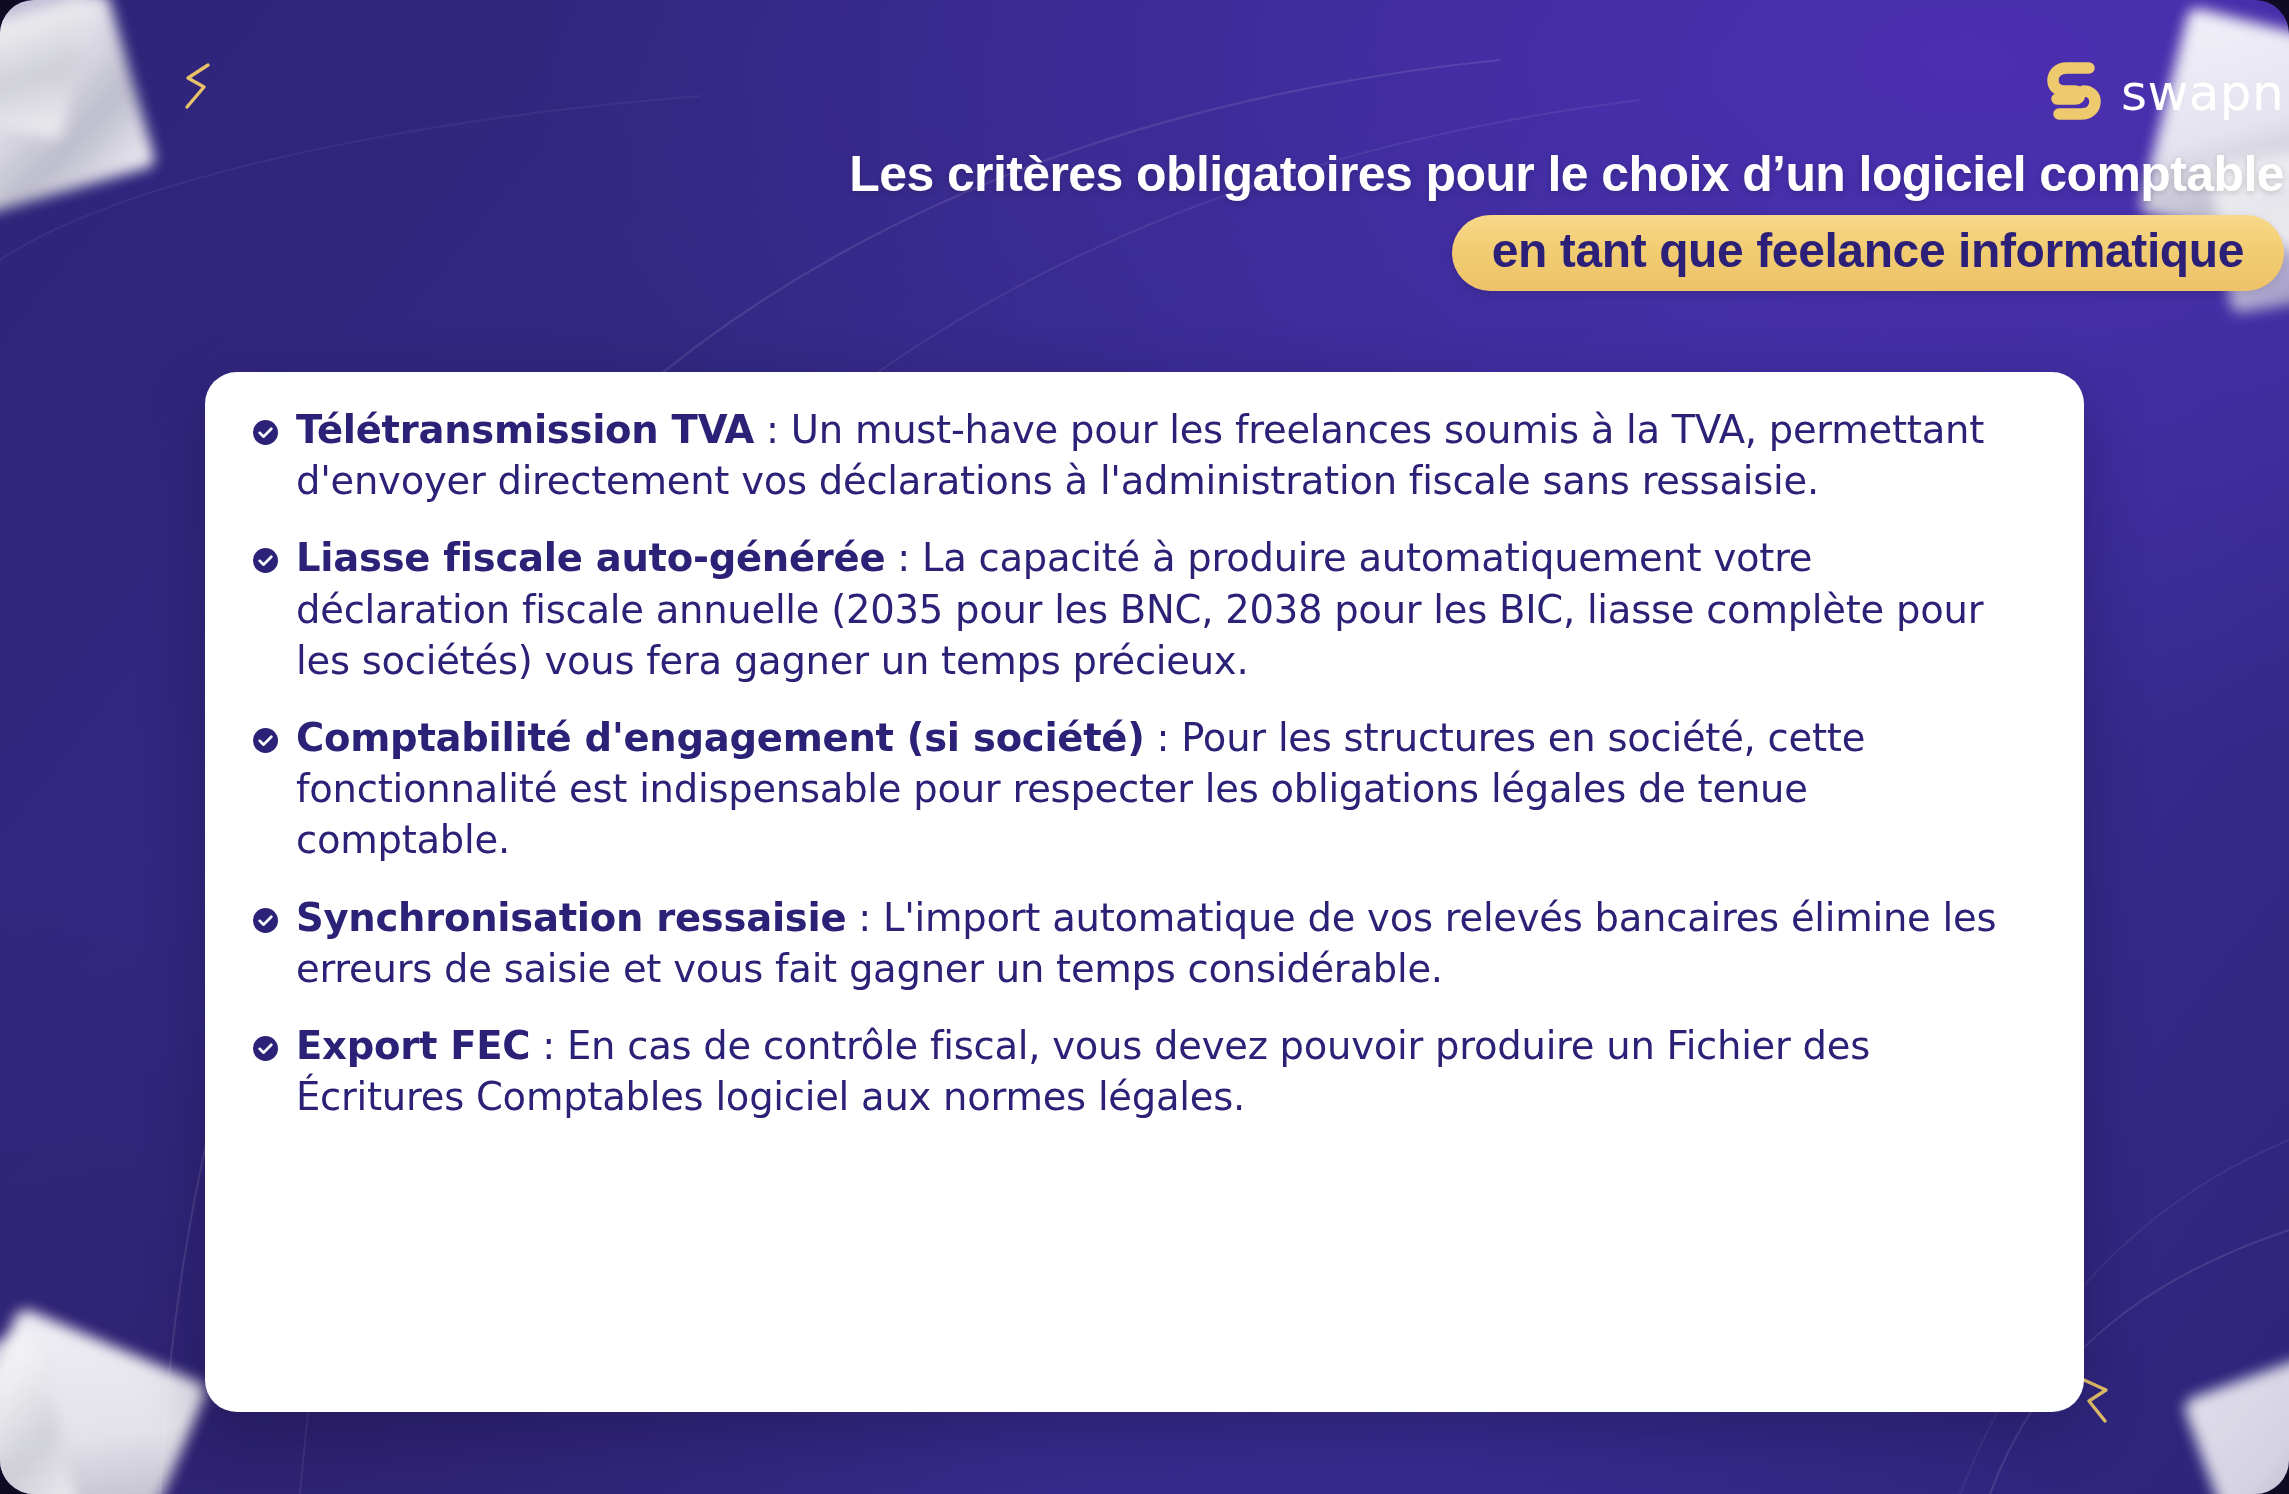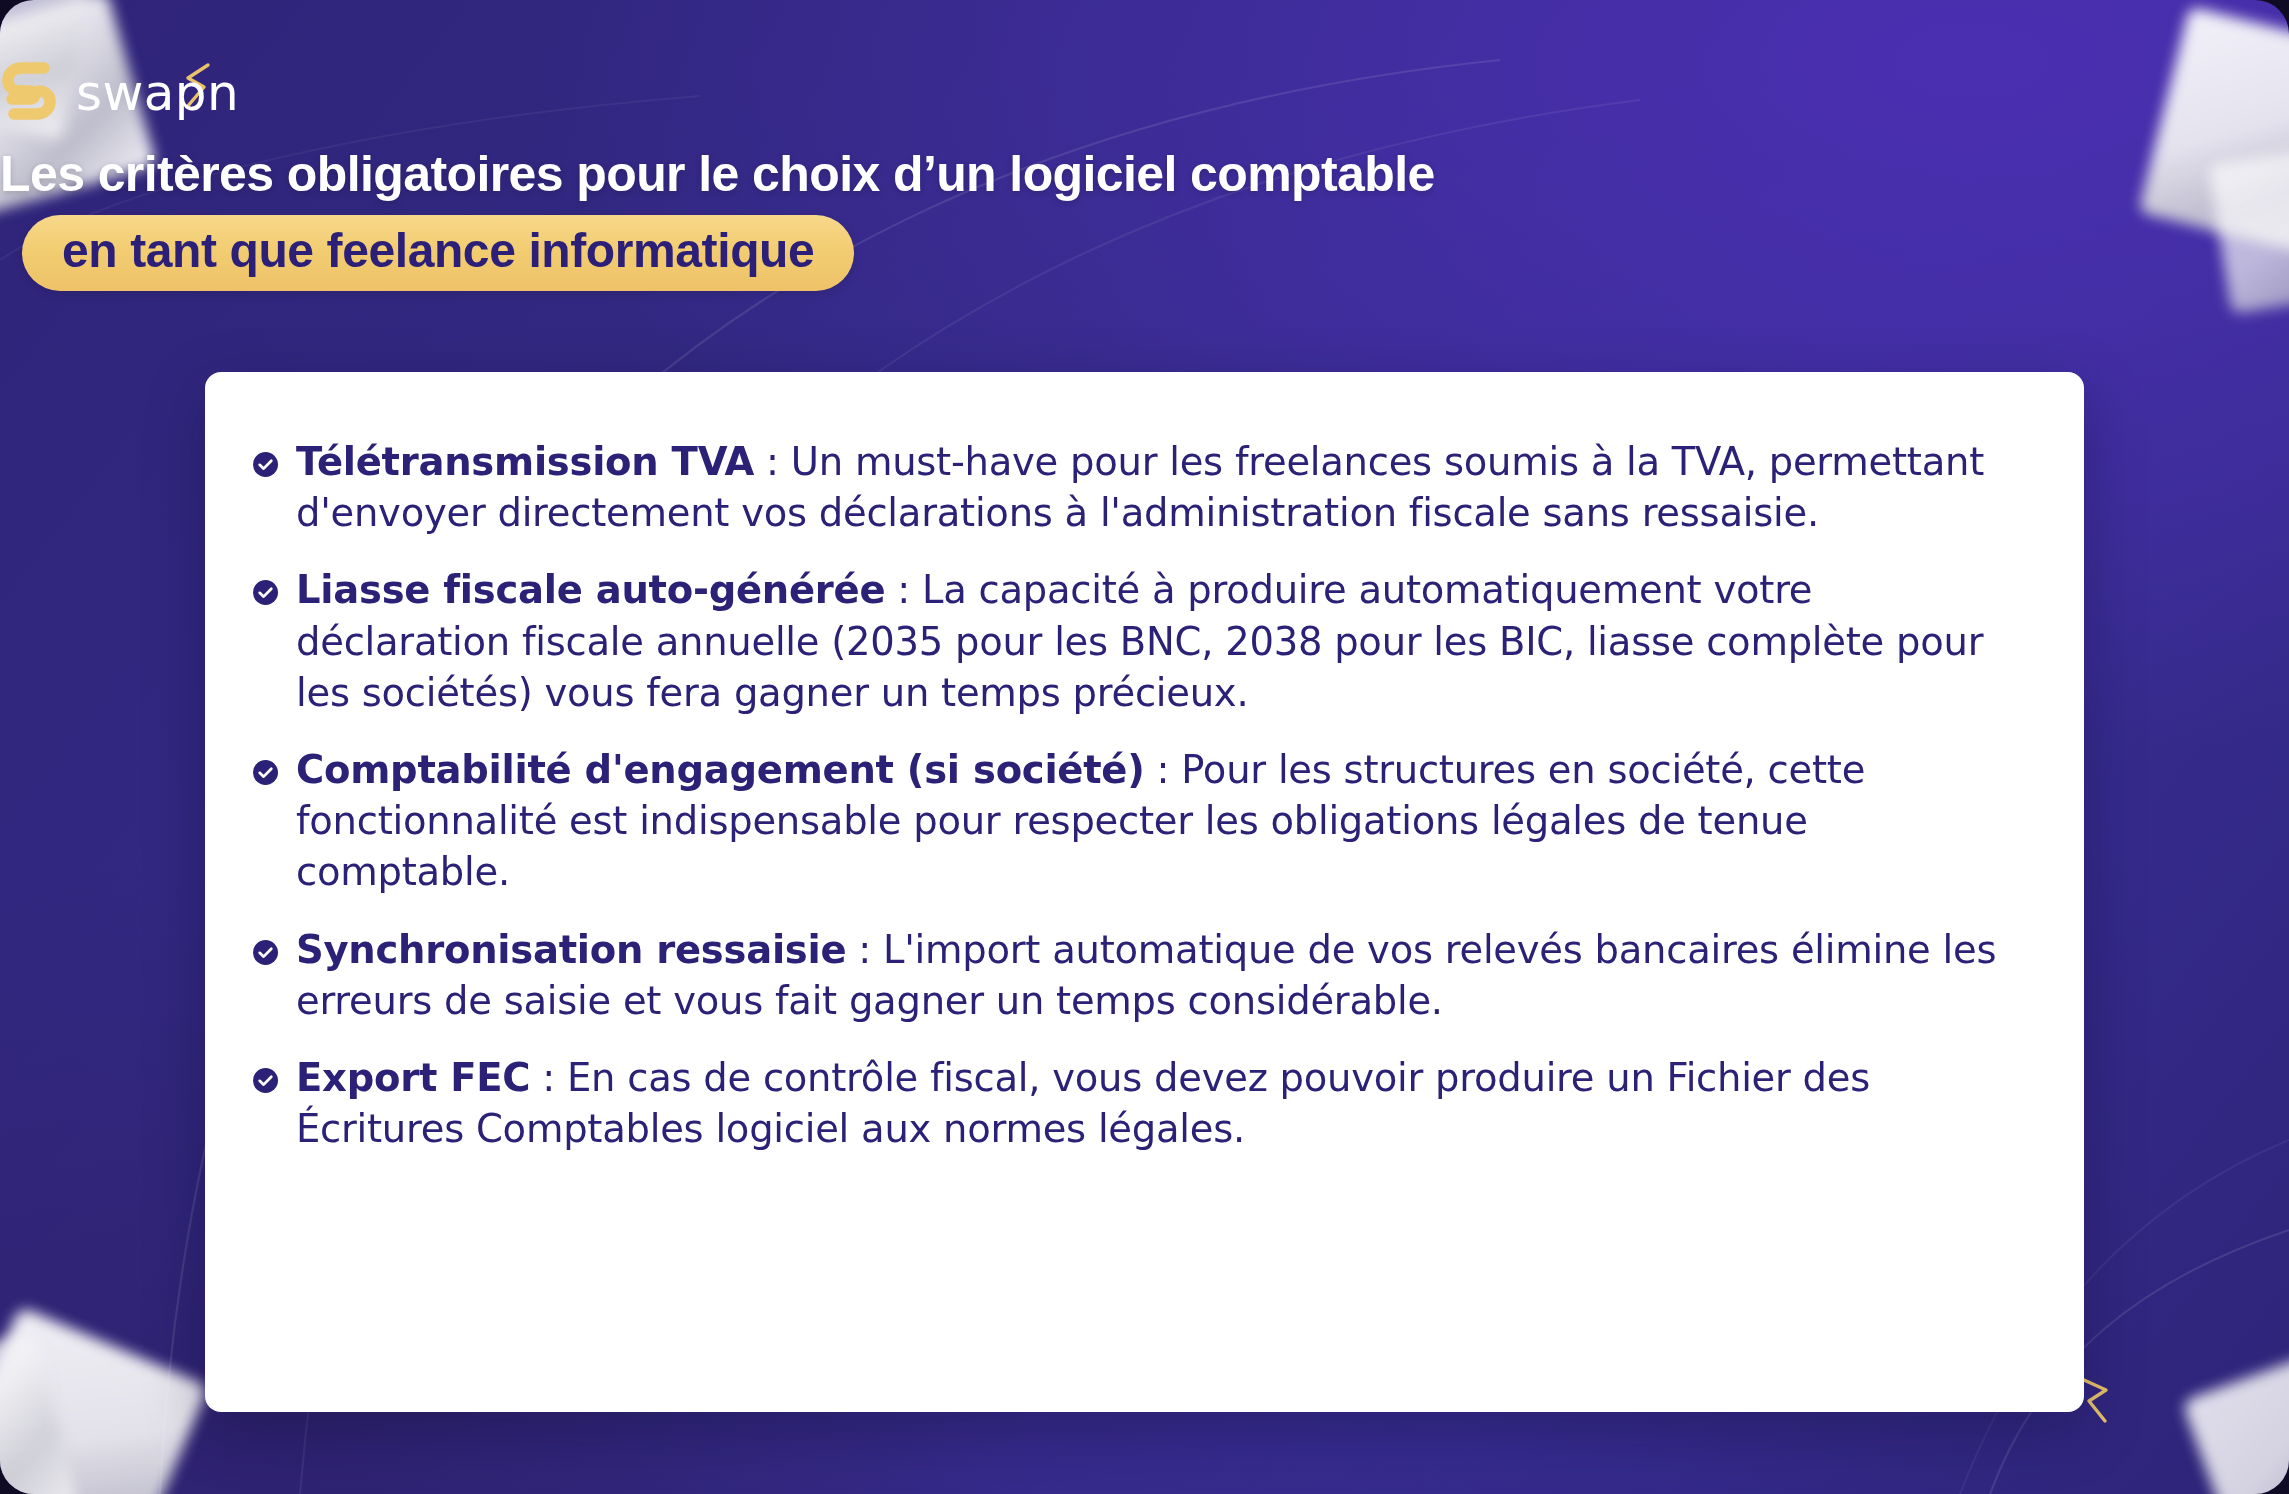--- a/index.html
+++ b/index.html
@@ -43,22 +43,22 @@
   .arcs { position: absolute; inset: 0; pointer-events: none; }
 
   
   .zig { position: absolute; }
   .zig.one { left: 182px; top: 62px; }
   .zig.two { right: 176px; bottom: 70px; }
 
   
   .header {
     position: absolute;
-    left: 0; right: 11px; top: 60px;
-    text-align: left;
+    left: 0; right: 5px; top: 60px;
+    text-align: right;
     z-index: 5;
   }
 
   .brand {
     display: inline-flex;
     align-items: center;
     gap: 18px;
     height: 62px;
   }
   .brand-mark { display: block; }
@@ -98,22 +98,22 @@
   }
 
   
   .card {
     position: absolute;
     left: 205px;
     right: 205px;
     top: 372px;
     bottom: 82px;
     background: #ffffff;
-    border-radius: 16px;
-    padding: 64px 62px 40px 48px;
+    border-radius: 32px;
+    padding: 32px 62px 40px 48px;
     z-index: 4;
     box-shadow: 0 18px 60px rgba(12,8,40,.28);
   }
 
   .list { list-style: none; }
 
   .item {
     display: flex;
     align-items: flex-start;
     gap: 18px;

